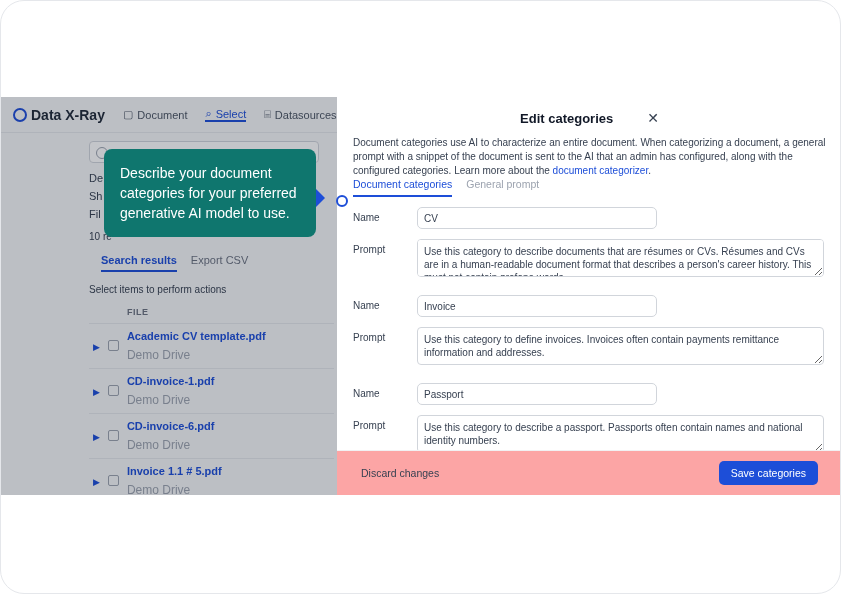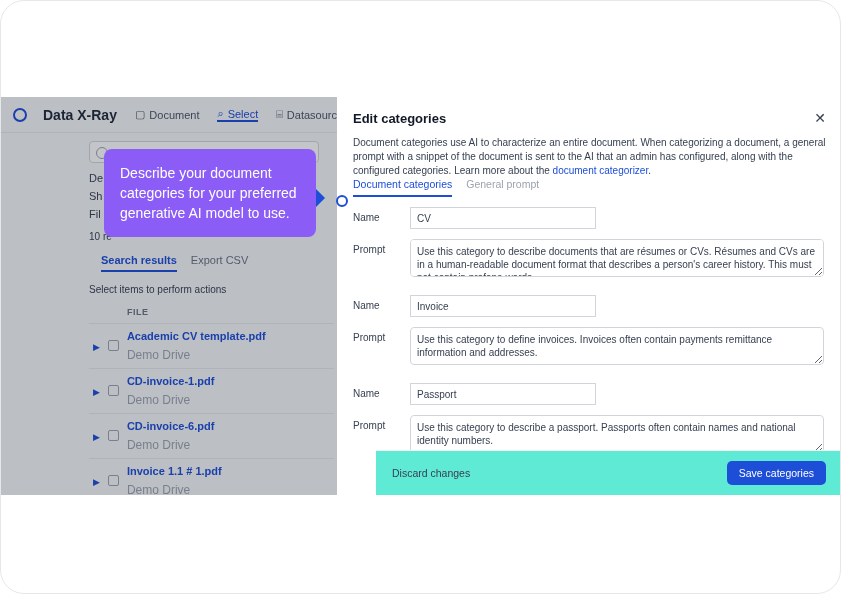--- a/index.html
+++ b/index.html
@@ -32,21 +32,21 @@
   padding: 0 12px;
   gap: 18px;
   font-size: 11px;
   color: #4b5563;
   border-bottom: 1px solid #e5e7eb;
   background: #f6f7f9;
 }
 .logo {
   display: flex;
   align-items: center;
-  gap: 16px;
+  gap: 4px;
   font-weight: 700;
   font-size: 14px;
   color: #1f2937;
 }
 .logo .ring {
   width: 14px; height: 14px; border: 2px solid #1f4ed8; border-radius: 50%;
 }
 .nav-item {
   display: flex; align-items: center; gap: 4px;
 }
@@ -157,21 +157,21 @@
   top: 96px; left: 0; width: 336px; height: 398px;
   background: rgba(17,24,39,0.25);
 }
 
 
 .callout {
   position: absolute;
   top: 148px;
   left: 103px;
   width: 212px;
-  background: #8b5cf6;
+  background: #0f766e;
   color: #fff;
   border-radius: 8px;
   padding: 14px 16px;
   font-size: 14px;
   line-height: 20px;
 }
 .callout::after {
   content: "";
   position: absolute;
   right: -9px;
@@ -189,21 +189,21 @@
   left: 336px;
   width: 505px;
   height: 398px;
   background: #fff;
   display: flex;
   flex-direction: column;
 }
 .panel-header {
   padding: 14px 16px 10px 16px;
   display: flex;
-  justify-content: space-between;
+  justify-content: center;
   align-items: flex-start;
   gap: 34px;
 }
 .panel-title {
   font-size: 13px;
   font-weight: 600;
   color: #111827;
 }
 .close-x {
   font-size: 14px;
@@ -239,34 +239,34 @@
 .panel-body {
   flex: 1;
   overflow-y: auto;
   padding: 10px 18px 4px 16px;
 }
 .panel-body::-webkit-scrollbar { width: 6px; }
 .panel-body::-webkit-scrollbar-thumb { background: #d1d5db; border-radius: 3px; }
 .field-row {
   display: flex;
   align-items: flex-start;
-  gap: 17px;
+  gap: 24px;
   margin-bottom: 10px;
 }
 .field-label {
   width: 40px;
   font-size: 10px;
   color: #374151;
   padding-top: 5px;
 }
 .field-input {
-  width: 186px;
+  width: 240px;
   height: 22px;
   border: 1px solid #d1d5db;
-  border-radius: 0;
+  border-radius: 5px;
   font-size: 10px;
   padding: 0 6px;
   color: #374151;
 }
 .field-textarea {
   flex: 1;
   min-height: 36px;
   border: 1px solid #d1d5db;
   border-radius: 4px;
   font-size: 10px;
@@ -274,24 +274,23 @@
   color: #374151;
   line-height: 13px;
   resize: vertical;
   font-family: inherit;
 }
 .cat-block { margin-bottom: 18px; }
 .panel-footer {
   display: flex;
   justify-content: space-between;
   align-items: center;
-  padding: 10px 16px;
+  padding: 10px 24px;
   border-top: 1px solid #f1f1f3;
-  background: #5eead4;
-  margin-left: 39px;
+  background: #fca5a5;
 }
 .discard {
   font-size: 10.5px;
   color: #374151;
   background: none;
   border: none;
   cursor: pointer;
 }
 .savebtn {
   background: #1d4ed8;
@@ -364,21 +363,21 @@
             <td><span class="file-link">CD-invoice-1.pdf</span><span class="drive">Demo Drive</span></td>
           </tr>
           <tr>
             <td><span class="row-exp">▶</span></td>
             <td><span class="row-cb"></span></td>
             <td><span class="file-link">CD-invoice-6.pdf</span><span class="drive">Demo Drive</span></td>
           </tr>
           <tr>
             <td><span class="row-exp">▶</span></td>
             <td><span class="row-cb"></span></td>
-            <td><span class="file-link">Invoice 1.1 # 1.pdf</span><span class="drive">Demo Drive</span></td>
+            <td><span class="file-link">Invoice 1.1 # 5.pdf</span><span class="drive">Demo Drive</span></td>
           </tr>
         </tbody>
     </table>
   </div>
 </div>
 
 <div class="dim"></div>
 
 <div class="callout">
   <span>Describe your document categories for your preferred generative AI model to use.</span>

